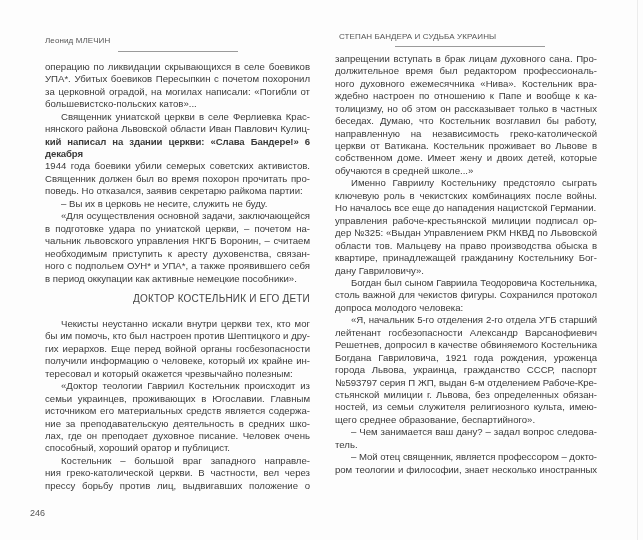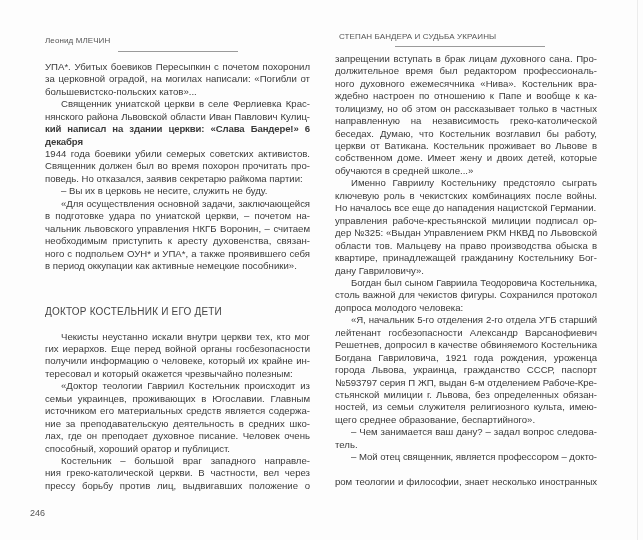--- a/index.html
+++ b/index.html
@@ -22,22 +22,22 @@
 
   .body-text { position: absolute; font-size: 9.6px; }
   .paragraph { margin: 0; }
   .line { line-height: 12.45px; text-align: left; word-spacing: 0; }
   .line.justify { text-align: justify; text-align-last: justify; }
   .line.last { text-align: left; text-align-last: left; }
   .line.indent { text-indent: 16px; }
 
   .section-heading {
     font-size: 10px; line-height: 14px; height: 14px;
-    text-align: left; color: #454545; letter-spacing: 0.2px;
-    margin-top: 32px; margin-bottom: 12px; white-space: nowrap;
+    text-align: right; color: #454545; letter-spacing: 0.2px;
+    margin-top: 7px; margin-bottom: 12px; white-space: nowrap;
   }
   .page-number { position: absolute; font-size: 9px; line-height: 12px; color: #555; }
 
   
   #left-header { left: 45px; top: 36px; width: 265px; }
   #left-rule { left: 118px; top: 51px; width: 120px; }
   #left-body { left: 45px; top: 60.8px; width: 265px; }
   #left-pagenum { left: 30px; top: 507px; }
 
   
@@ -50,20 +50,21 @@
 <body>
 
 <div class="page page-left"></div>
 <div class="page page-right"></div>
 <div class="page-edge"></div>
 
 <div id="left-header" class="running-header">Леонид МЛЕЧИН</div>
 <div id="left-rule" class="header-rule"></div>
 <div id="left-body" class="body-text">
     <div class="paragraph">
+      <div class="line justify">операцию по ликвидации скрывающихся в селе боевиков</div>
       <div class="line justify">УПА*. Убитых боевиков Пересыпкин с почетом похоронил</div>
       <div class="line justify">за церковной оградой, на могилах написали: «Погибли от</div>
       <div class="line last">большевистско-польских катов»...</div>
     </div>
     <div class="paragraph">
       <div class="line justify indent">Священник униатской церкви в селе Ферлиевка Крас-</div>
       <div class="line justify" style="letter-spacing: -0.07px;">нянского района Львовской области Иван Павлович Кулиц-</div>
       <div class="line justify" style="letter-spacing: -0.14px; font-weight: bold;">кий написал на здании церкви: «Слава Бандере!» 6 декабря</div>
       <div class="line justify">1944 года боевики убили семерых советских активистов.</div>
       <div class="line justify">Священник должен был во время похорон прочитать про-</div>
@@ -76,20 +77,21 @@
       <div class="line justify indent" style="letter-spacing: -0.07px;">«Для осуществления основной задачи, заключающейся</div>
       <div class="line justify">в подготовке удара по униатской церкви, – почетом на-</div>
       <div class="line justify">чальник львовского управления НКГБ Воронин, – считаем</div>
       <div class="line justify">необходимым приступить к аресту духовенства, связан-</div>
       <div class="line justify">ного с подпольем ОУН* и УПА*, а также проявившего себя</div>
       <div class="line last">в период оккупации как активные немецкие пособники».</div>
     </div>
     <div class="section-heading">ДОКТОР КОСТЕЛЬНИК И ЕГО ДЕТИ</div>
     <div class="paragraph">
       <div class="line justify indent">Чекисты неустанно искали внутри церкви тех, кто мог</div>
+      <div class="line justify">бы им помочь, кто был настроен против Шептицкого и дру-</div>
       <div class="line justify">гих иерархов. Еще перед войной органы госбезопасности</div>
       <div class="line justify">получили информацию о человеке, который их крайне ин-</div>
       <div class="line last">тересовал и который окажется чрезвычайно полезным:</div>
     </div>
     <div class="paragraph">
       <div class="line justify indent">«Доктор теологии Гавриил Костельник происходит из</div>
       <div class="line justify">семьи украинцев, проживающих в Югославии. Главным</div>
       <div class="line justify">источником его материальных средств является содержа-</div>
       <div class="line justify">ние за преподавательскую деятельность в средних шко-</div>
       <div class="line justify">лах, где он преподает духовное писание. Человек очень</div>
@@ -105,22 +107,22 @@
 
 <div id="right-header" class="running-header">СТЕПАН БАНДЕРА И СУДЬБА УКРАИНЫ</div>
 <div id="right-rule" class="header-rule"></div>
 <div id="right-body" class="body-text">
     <div class="paragraph">
       <div class="line justify">запрещении вступать в брак лицам духовного сана. Про-</div>
       <div class="line justify">должительное время был редактором профессиональ-</div>
       <div class="line justify">ного духовного ежемесячника «Нива». Костельник вра-</div>
       <div class="line justify">ждебно настроен по отношению к Папе и вообще к ка-</div>
       <div class="line justify">толицизму, но об этом он рассказывает только в частных</div>
+      <div class="line justify">беседах. Думаю, что Костельник возглавил бы работу,</div>
       <div class="line justify">направленную на независимость греко-католической</div>
-      <div class="line justify">беседах. Думаю, что Костельник возглавил бы работу,</div>
       <div class="line justify">церкви от Ватикана. Костельник проживает во Львове в</div>
       <div class="line justify">собственном доме. Имеет жену и двоих детей, которые</div>
       <div class="line last">обучаются в средней школе...»</div>
     </div>
     <div class="paragraph">
       <div class="line justify indent">Именно Гавриилу Костельнику предстояло сыграть</div>
       <div class="line justify">ключевую роль в чекистских комбинациях после войны.</div>
       <div class="line last">Но началось все еще до нападения нацистской Германии.</div>
     </div>
     <div class="paragraph">
@@ -145,16 +147,16 @@
       <div class="line justify">стьянской милиции г. Львова, без определенных обязан-</div>
       <div class="line justify">ностей, из семьи служителя религиозного культа, имею-</div>
       <div class="line last">щего среднее образование, беспартийного».</div>
     </div>
     <div class="paragraph">
       <div class="line justify indent">– Чем занимается ваш дану? – задал вопрос следова-</div>
       <div class="line last">тель.</div>
     </div>
     <div class="paragraph">
       <div class="line justify indent" style="letter-spacing: -0.07px;">– Мой отец священник, является профессором – докто-</div>
-      <div class="line justify" style="letter-spacing: -0.07px; margin-top: 12px;">ром теологии и философии, знает несколько иностранных</div>
+      <div class="line justify" style="letter-spacing: -0.07px;">ром теологии и философии, знает несколько иностранных</div>
     </div>
   </div>
 <div id="right-pagenum" class="page-number">247</div>
 
 </body></html>

